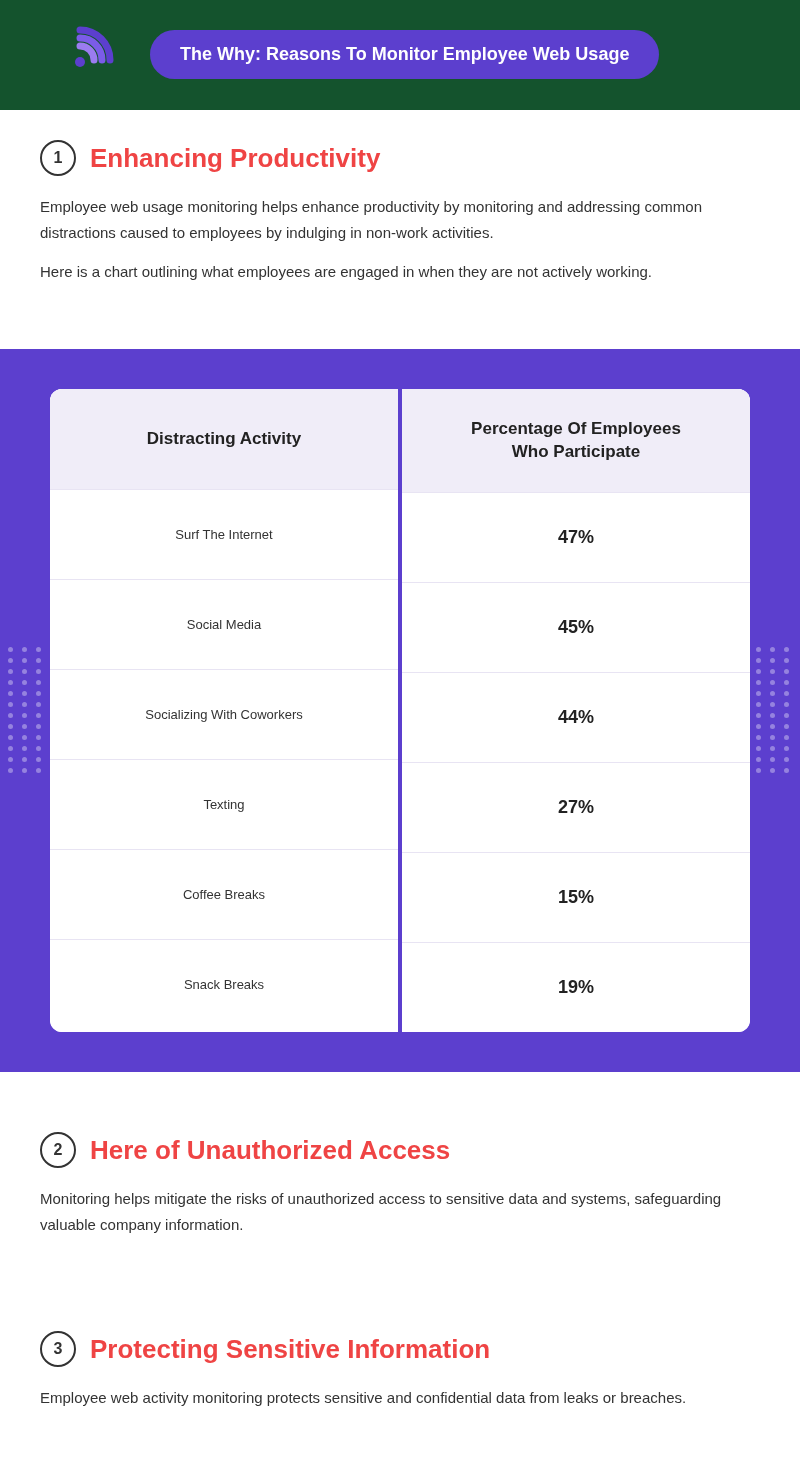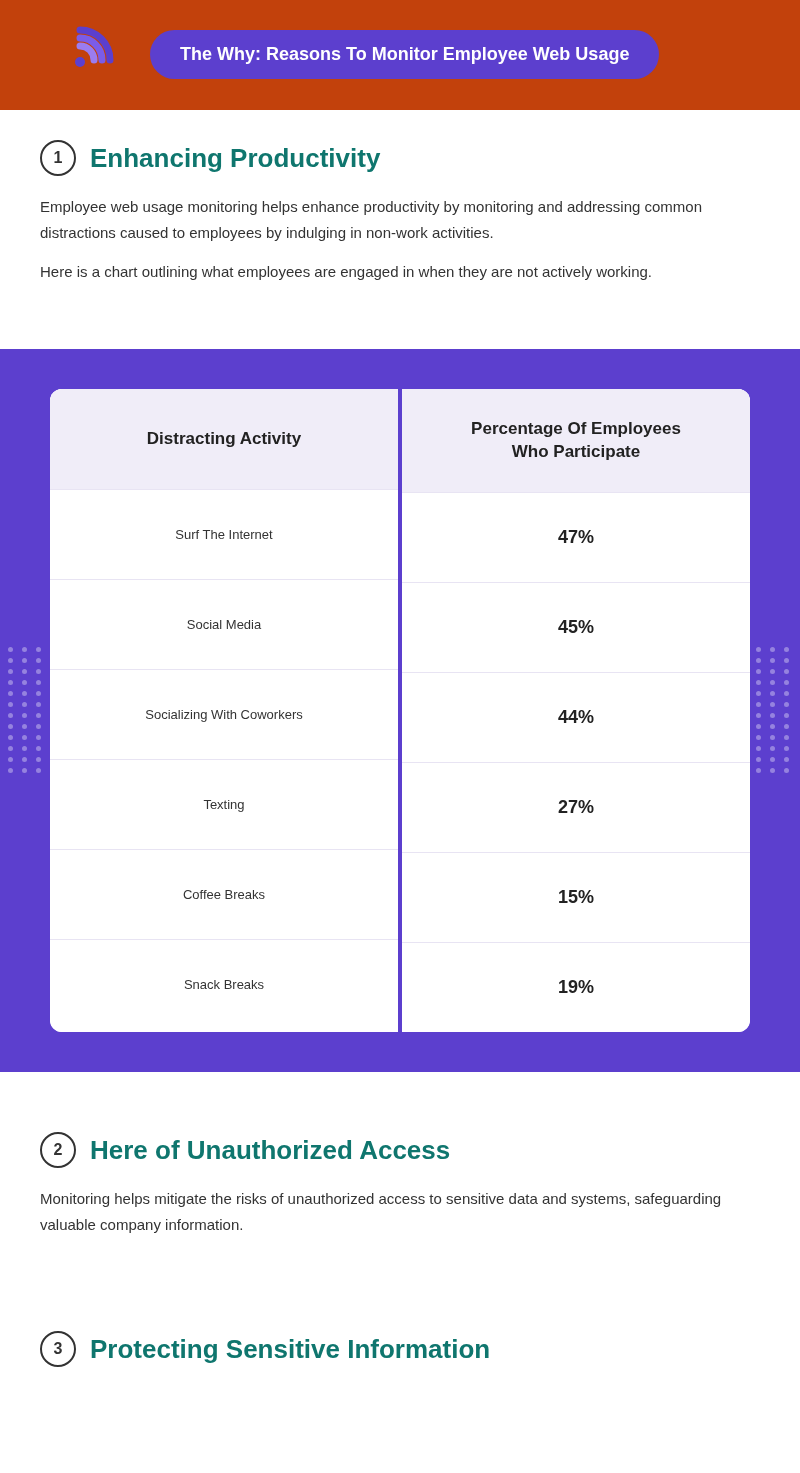--- a/index.html
+++ b/index.html
@@ -4,21 +4,21 @@
   <style>
     * { box-sizing: border-box; margin: 0; padding: 0; }
     body {
       font-family: 'Segoe UI', Arial, sans-serif;
       background: #ffffff;
       width: 800px;
       color: #222;
     }
 
     .header-area {
-      background: #c2410c;
+      background: #14532d;
       padding: 20px 40px 10px 40px;
       display: flex;
       align-items: flex-start;
       gap: 10px;
     }
 
     .logo-icon {
       width: 80px;
       height: 80px;
       flex-shrink: 0;
@@ -56,21 +56,21 @@
       justify-content: center;
       font-size: 16px;
       font-weight: 600;
       flex-shrink: 0;
       color: #333;
     }
 
     .section-title {
       font-size: 26px;
       font-weight: 800;
-      color: #0f766e;
+      color: #ef4444;
     }
 
     .section-body {
       font-size: 15px;
       line-height: 1.7;
       color: #333;
       margin-bottom: 14px;
     }
 
     .chart-section {
@@ -287,13 +287,14 @@
     <span class="section-title">Here of Unauthorized Access</span>
   </div>
   <p class="section-body">Monitoring helps mitigate the risks of unauthorized access to sensitive data and systems, safeguarding valuable company information.</p>
 </div>
 
 <div class="content-area section3">
   <div class="section-heading">
     <div class="circle-num">3</div>
     <span class="section-title">Protecting Sensitive Information</span>
   </div>
+  <p class="section-body">Employee web activity monitoring protects sensitive and confidential data from leaks or breaches.</p>
 </div>
 
 </body></html>

